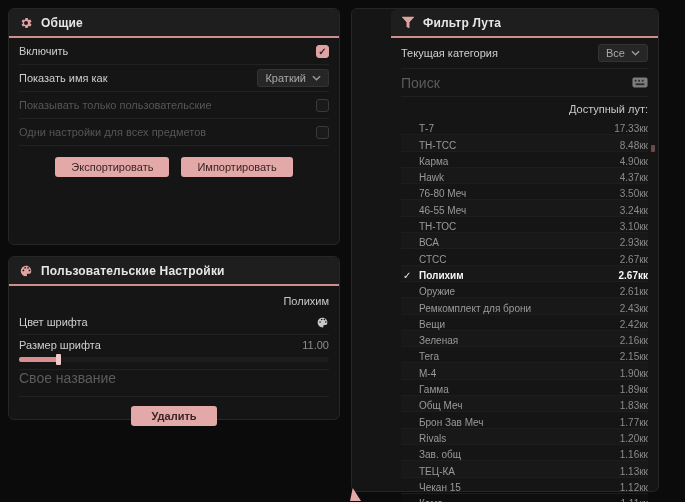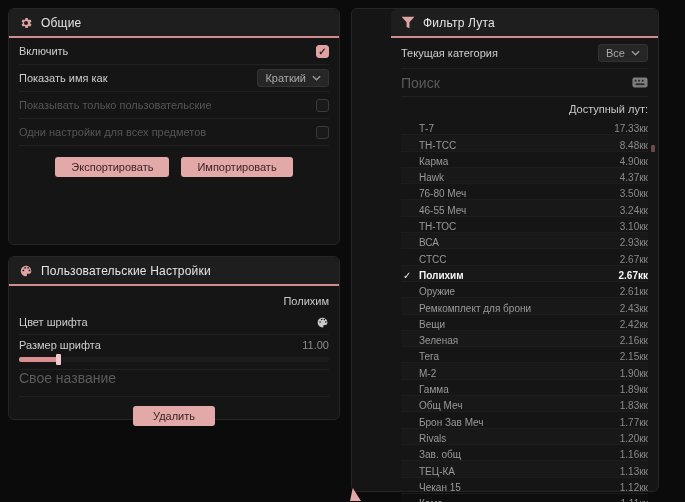--- a/index.html
+++ b/index.html
@@ -1,20 +1,20 @@
 <!DOCTYPE html>
 <html><head>
 <meta charset="utf-8">
 <style>
   html,body{margin:0;padding:0;background:#0b0b0b;width:685px;height:502px;overflow:hidden;
     font-family:"Liberation Sans",sans-serif;-webkit-font-smoothing:antialiased;}
   .panel{position:absolute;background:#151515;border:1px solid #262626;border-radius:6px;box-sizing:border-box;overflow:visible;}
   .panel-header{height:27px;background:#1e1e1e;border-bottom:2px solid #cf8d8d;border-radius:6px 6px 0 0;
     display:flex;align-items:center;gap:8px;padding:0 10px;}
-  .panel-title{color:#e6e6e6;font-size:12px;font-weight:normal;letter-spacing:.2px;}
+  .panel-title{color:#e6e6e6;font-size:12px;font-weight:bold;letter-spacing:.2px;}
   .hicon{display:flex;align-items:center;}
   .rows{padding:0 10px;}
   .row{height:26px;display:flex;align-items:center;justify-content:space-between;border-bottom:1px solid #212121;}
   .row .lbl{color:#cfcfcf;font-size:11px;}
   .row.disabled .lbl{color:#565656;}
   .checkbox{width:13px;height:13px;border-radius:3px;border:1px solid #3a3a3a;background:#1a1a1a;
     display:flex;align-items:center;justify-content:center;font-size:10px;color:#3c2020;box-sizing:border-box;}
   .checkbox.on{background:#e0a3a3;border-color:#e0a3a3;font-weight:bold;}
   .dropdown{display:flex;align-items:center;gap:6px;background:#262626;border:1px solid #333;border-radius:3px;
     padding:2px 7px;color:#a9a9a9;font-size:11px;cursor:default;}
@@ -114,21 +114,21 @@
   <div class="slider-wrap">
     <div class="slider-track">
       <div class="slider-fill"></div>
       <div class="slider-handle"></div>
     </div>
   </div>
   <div class="inputrow">
     <input class="flat" placeholder="Свое название" style="">
   </div>
   <div class="btnrow" style="padding-top:9px;">
-    <button class="pink" style="padding:4px 20px;">Удалить</button>
+    <button class="pink" style="padding:4px 20px;font-weight:bold;">Удалить</button>
   </div>
 </div>
 
 <div class="panel" style="left:351px;top:8px;width:308px;height:484px;padding-left:39px;">
   <div class="panel-header">
     <span class="hicon">
       <svg width="14" height="13" viewBox="0 0 24 22" fill="#e0a3a3">
           <path d="M1 1h22l-8.5 9.5V21l-5-2.5v-8L1 1z"></path>
         </svg>
     </span>
@@ -232,21 +232,21 @@
         <span class="lname">Зеленая</span>
         <span class="lval">2.16кк</span>
       </div>
       <div class="loot-row">
         <span class="check"></span>
         <span class="lname">Тега</span>
         <span class="lval">2.15кк</span>
       </div>
       <div class="loot-row">
         <span class="check"></span>
-        <span class="lname">М-2</span>
+        <span class="lname">М-4</span>
         <span class="lval">1.90кк</span>
       </div>
       <div class="loot-row">
         <span class="check"></span>
         <span class="lname">Гамма</span>
         <span class="lval">1.89кк</span>
       </div>
       <div class="loot-row">
         <span class="check"></span>
         <span class="lname">Общ Меч</span>

